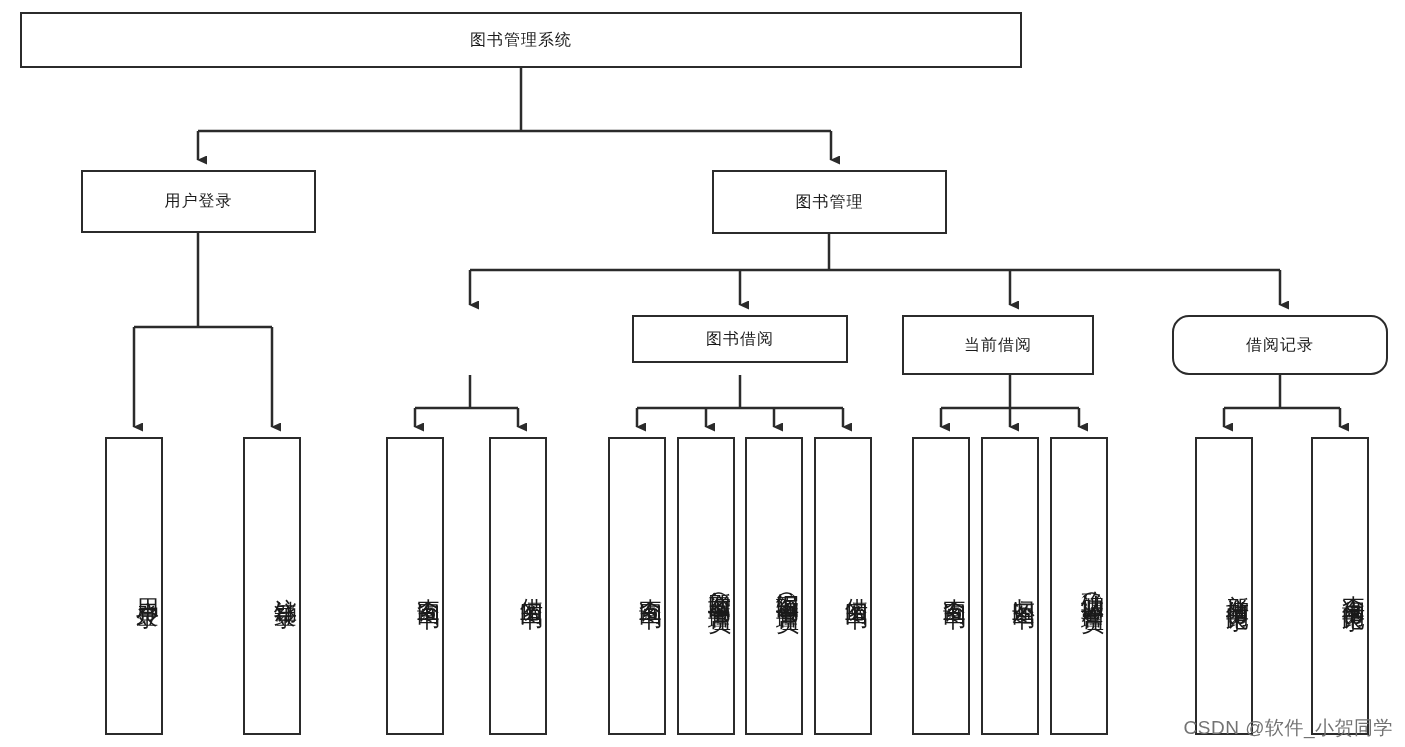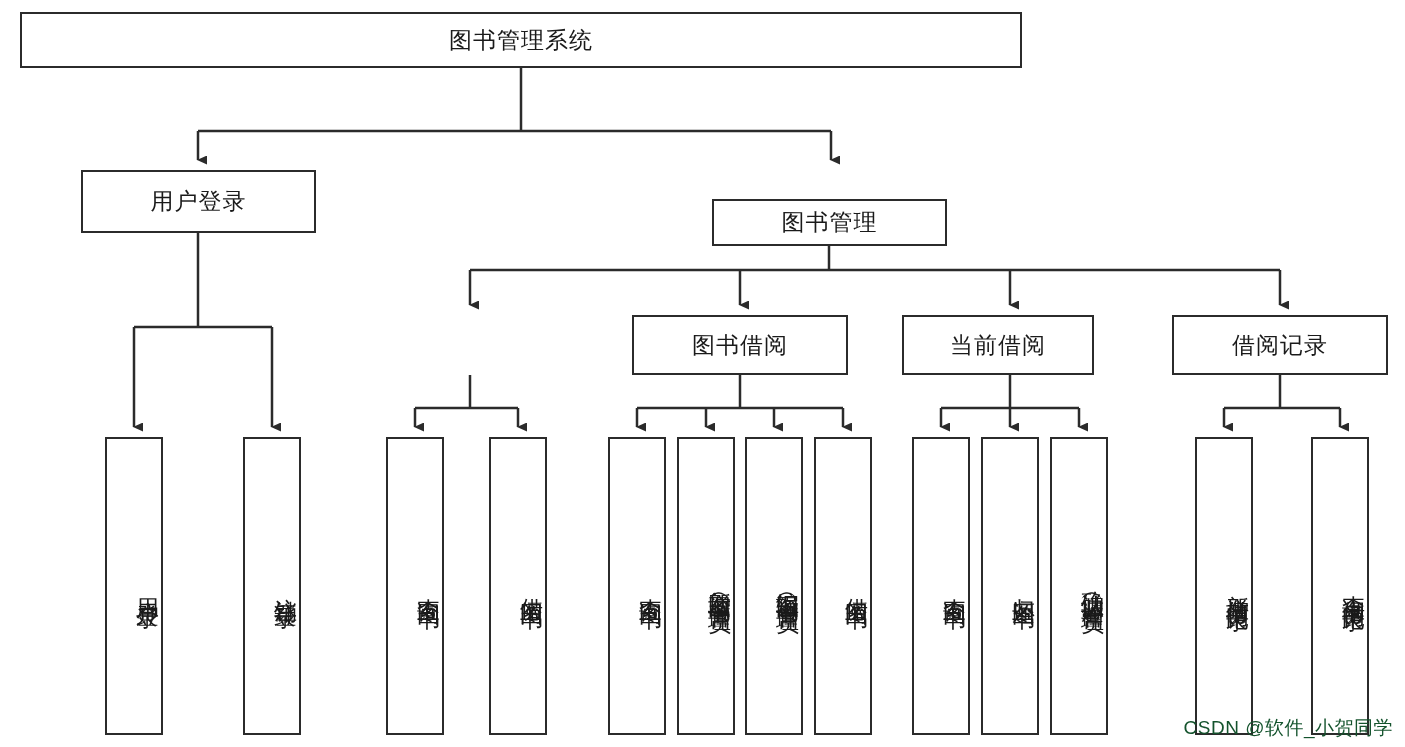--- a/index.html
+++ b/index.html
@@ -22,21 +22,21 @@
     position:absolute;
     box-sizing:border-box;
     background:#ffffff;
     border:2.5px solid #2b2b2b;
     display:flex;
     align-items:center;
     justify-content:center;
     color:#1a1a1a;
   }
   .node.h{
-    font-size:23px;
+    font-size:16px;
     letter-spacing:1px;
   }
   .node.v{
     
     writing-mode:vertical-rl;
     text-orientation:upright;
     font-size:23px;
     line-height:1.18;
     letter-spacing:3px;
     align-items:flex-start;
@@ -47,21 +47,21 @@
     writing-mode:vertical-rl;
     text-orientation:upright;
     white-space:nowrap;
     display:block;
   }
   .watermark{
     position:absolute;
     right:12px;
     bottom:6px;
     font-size:19px;
-    color:#14532d;
+    color:#737373;
     letter-spacing:0.5px;
     white-space:nowrap;
     font-family:"Liberation Sans","DejaVu Sans",sans-serif;
   }
 </style>
 </head>
 <body>
 
 <div id="diagram">
 
@@ -116,31 +116,31 @@
     </g>
   </svg>
 
   <div class="node h" style="left:20px;top:12px;width:1002px;height:56px;">
     <span>图书管理系统</span>
   </div>
 
   <div class="node h" style="left:81px;top:170px;width:235px;height:63px;">
     <span>用户登录</span>
   </div>
-  <div class="node h" style="left:712px;top:170px;width:235px;height:47px;margin-top:29px;">
+  <div class="node h" style="left:712px;top:170px;width:235px;height:64px;">
     <span>图书管理</span>
   </div>
 
-  <div class="node h" style="left:632px;top:315px;width:216px;height:60px;">
+  <div class="node h" style="left:632px;top:315px;width:216px;height:48px;">
     <span>图书借阅</span>
   </div>
   <div class="node h" style="left:902px;top:315px;width:192px;height:60px;">
     <span>当前借阅</span>
   </div>
-  <div class="node h" style="left:1172px;top:315px;width:216px;height:60px;">
+  <div class="node h" style="left:1172px;top:315px;width:216px;height:60px;border-radius:17px;">
     <span>借阅记录</span>
   </div>
 
   <div class="node v" style="left:105px;top:437px;width:58px;height:298px;">
     <span class="vtext">用户登录</span>
   </div>
   <div class="node v" style="left:243px;top:437px;width:58px;height:298px;">
     <span class="vtext">注销登录</span>
   </div>
 

